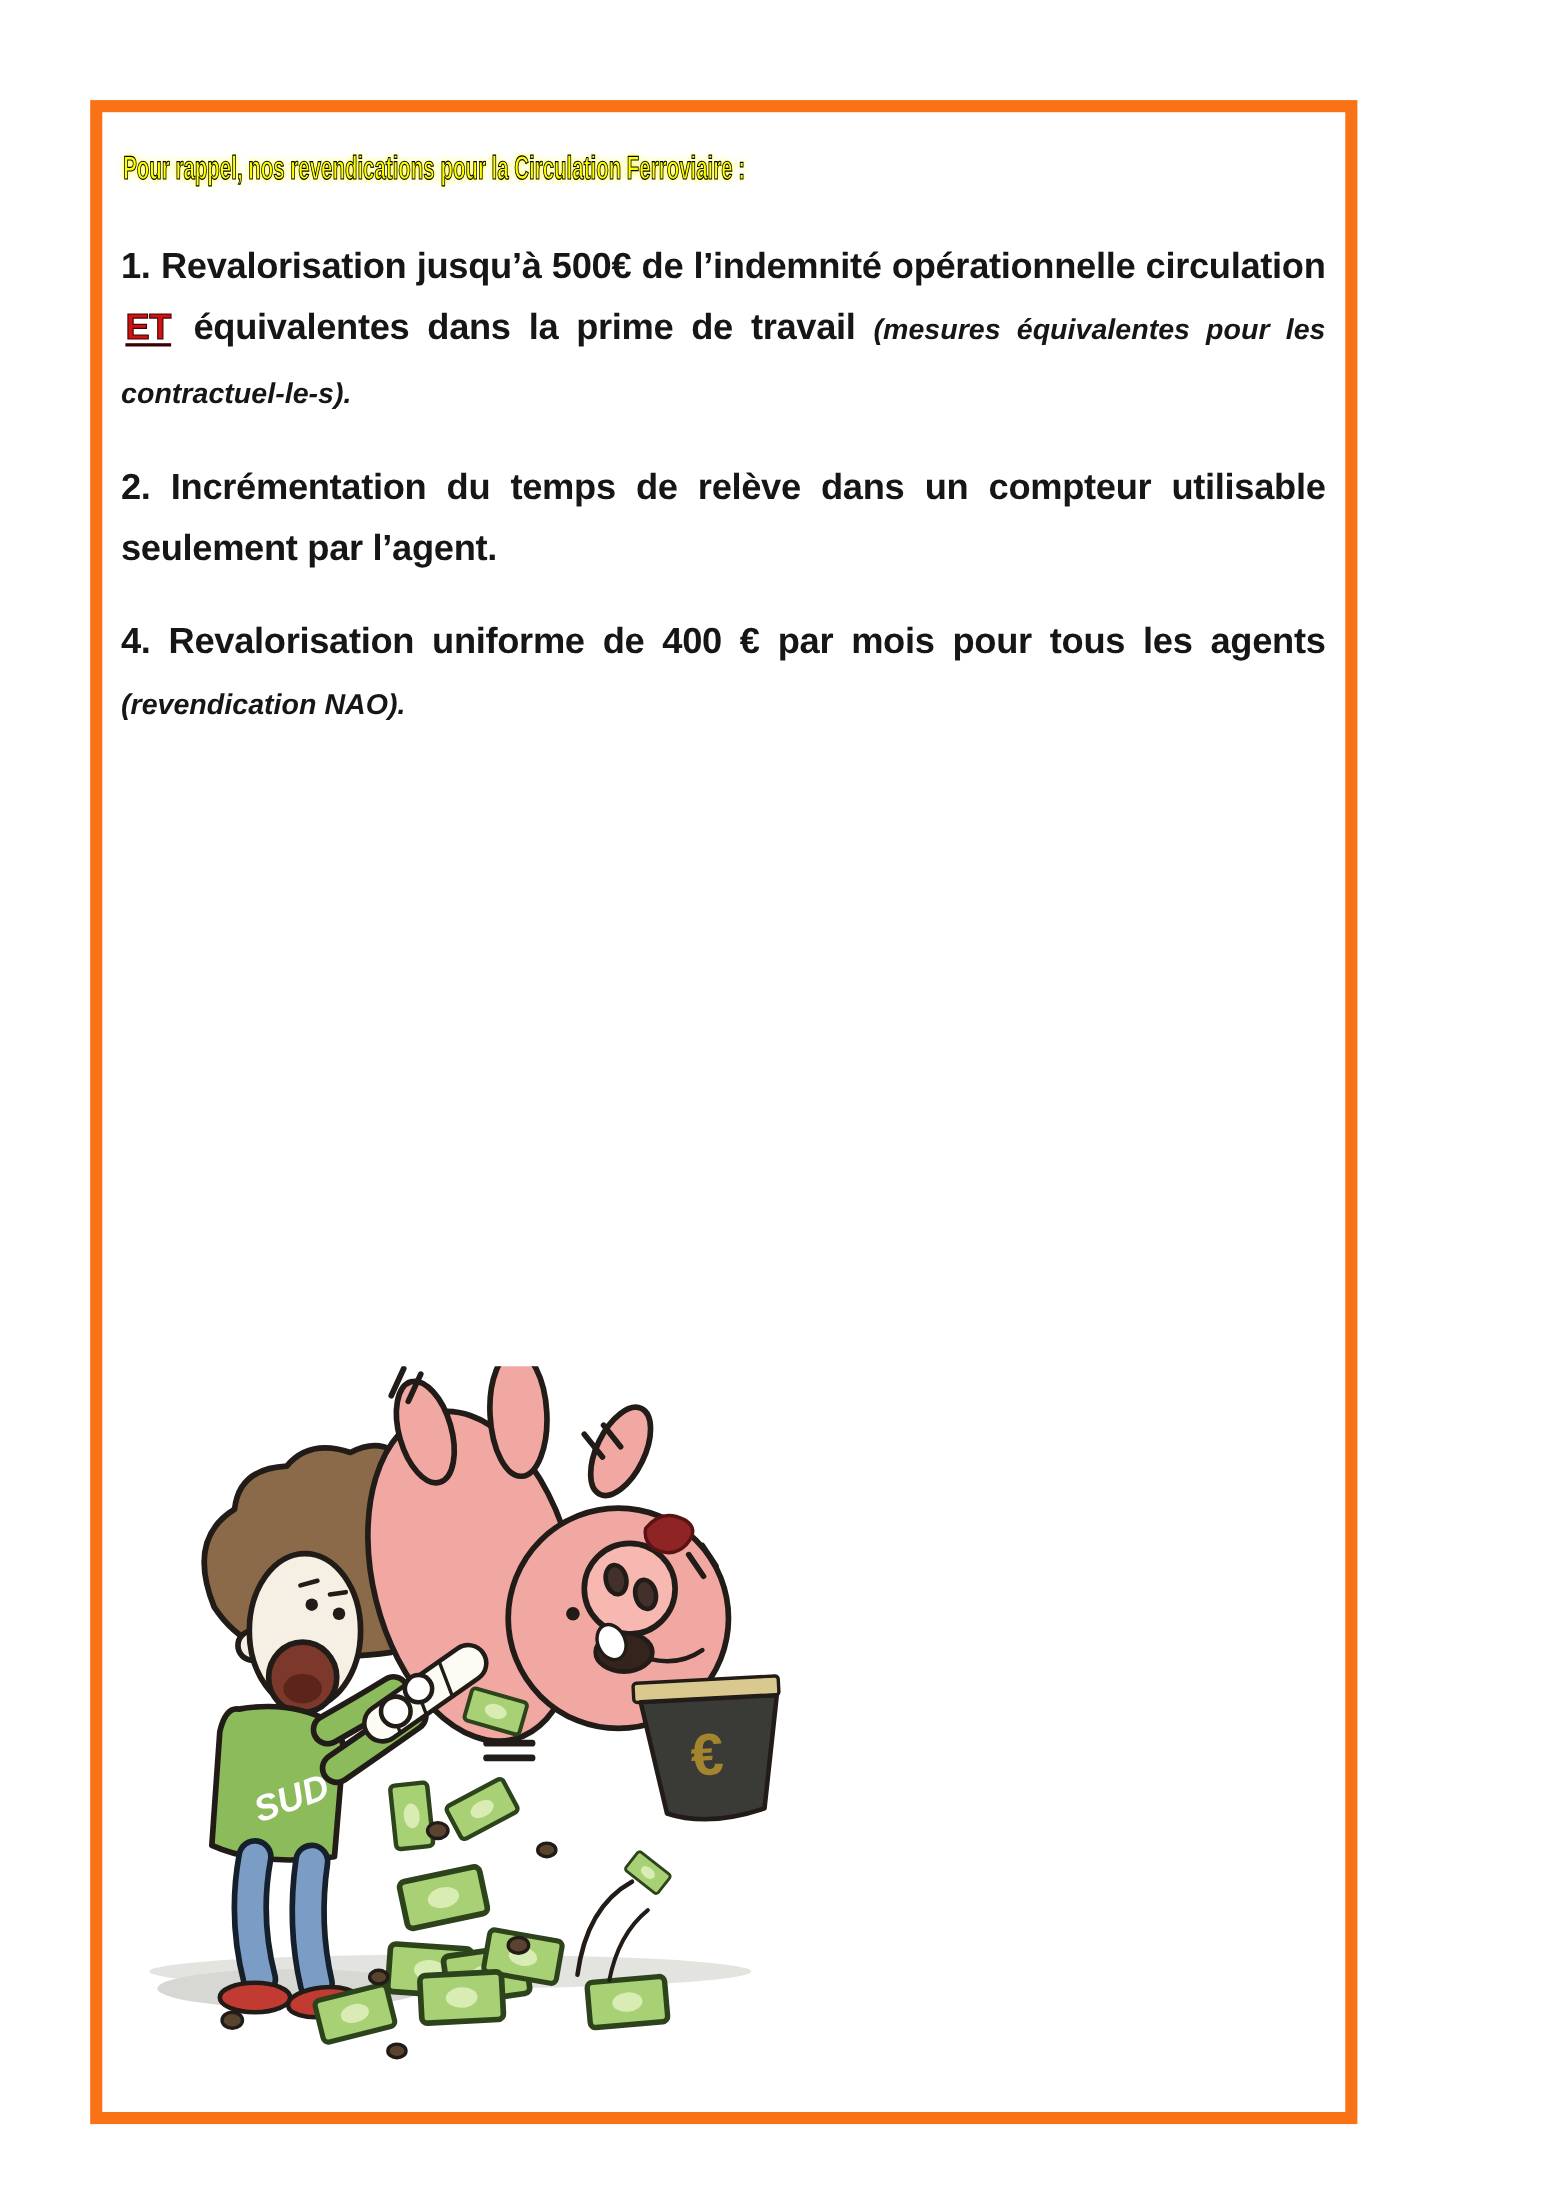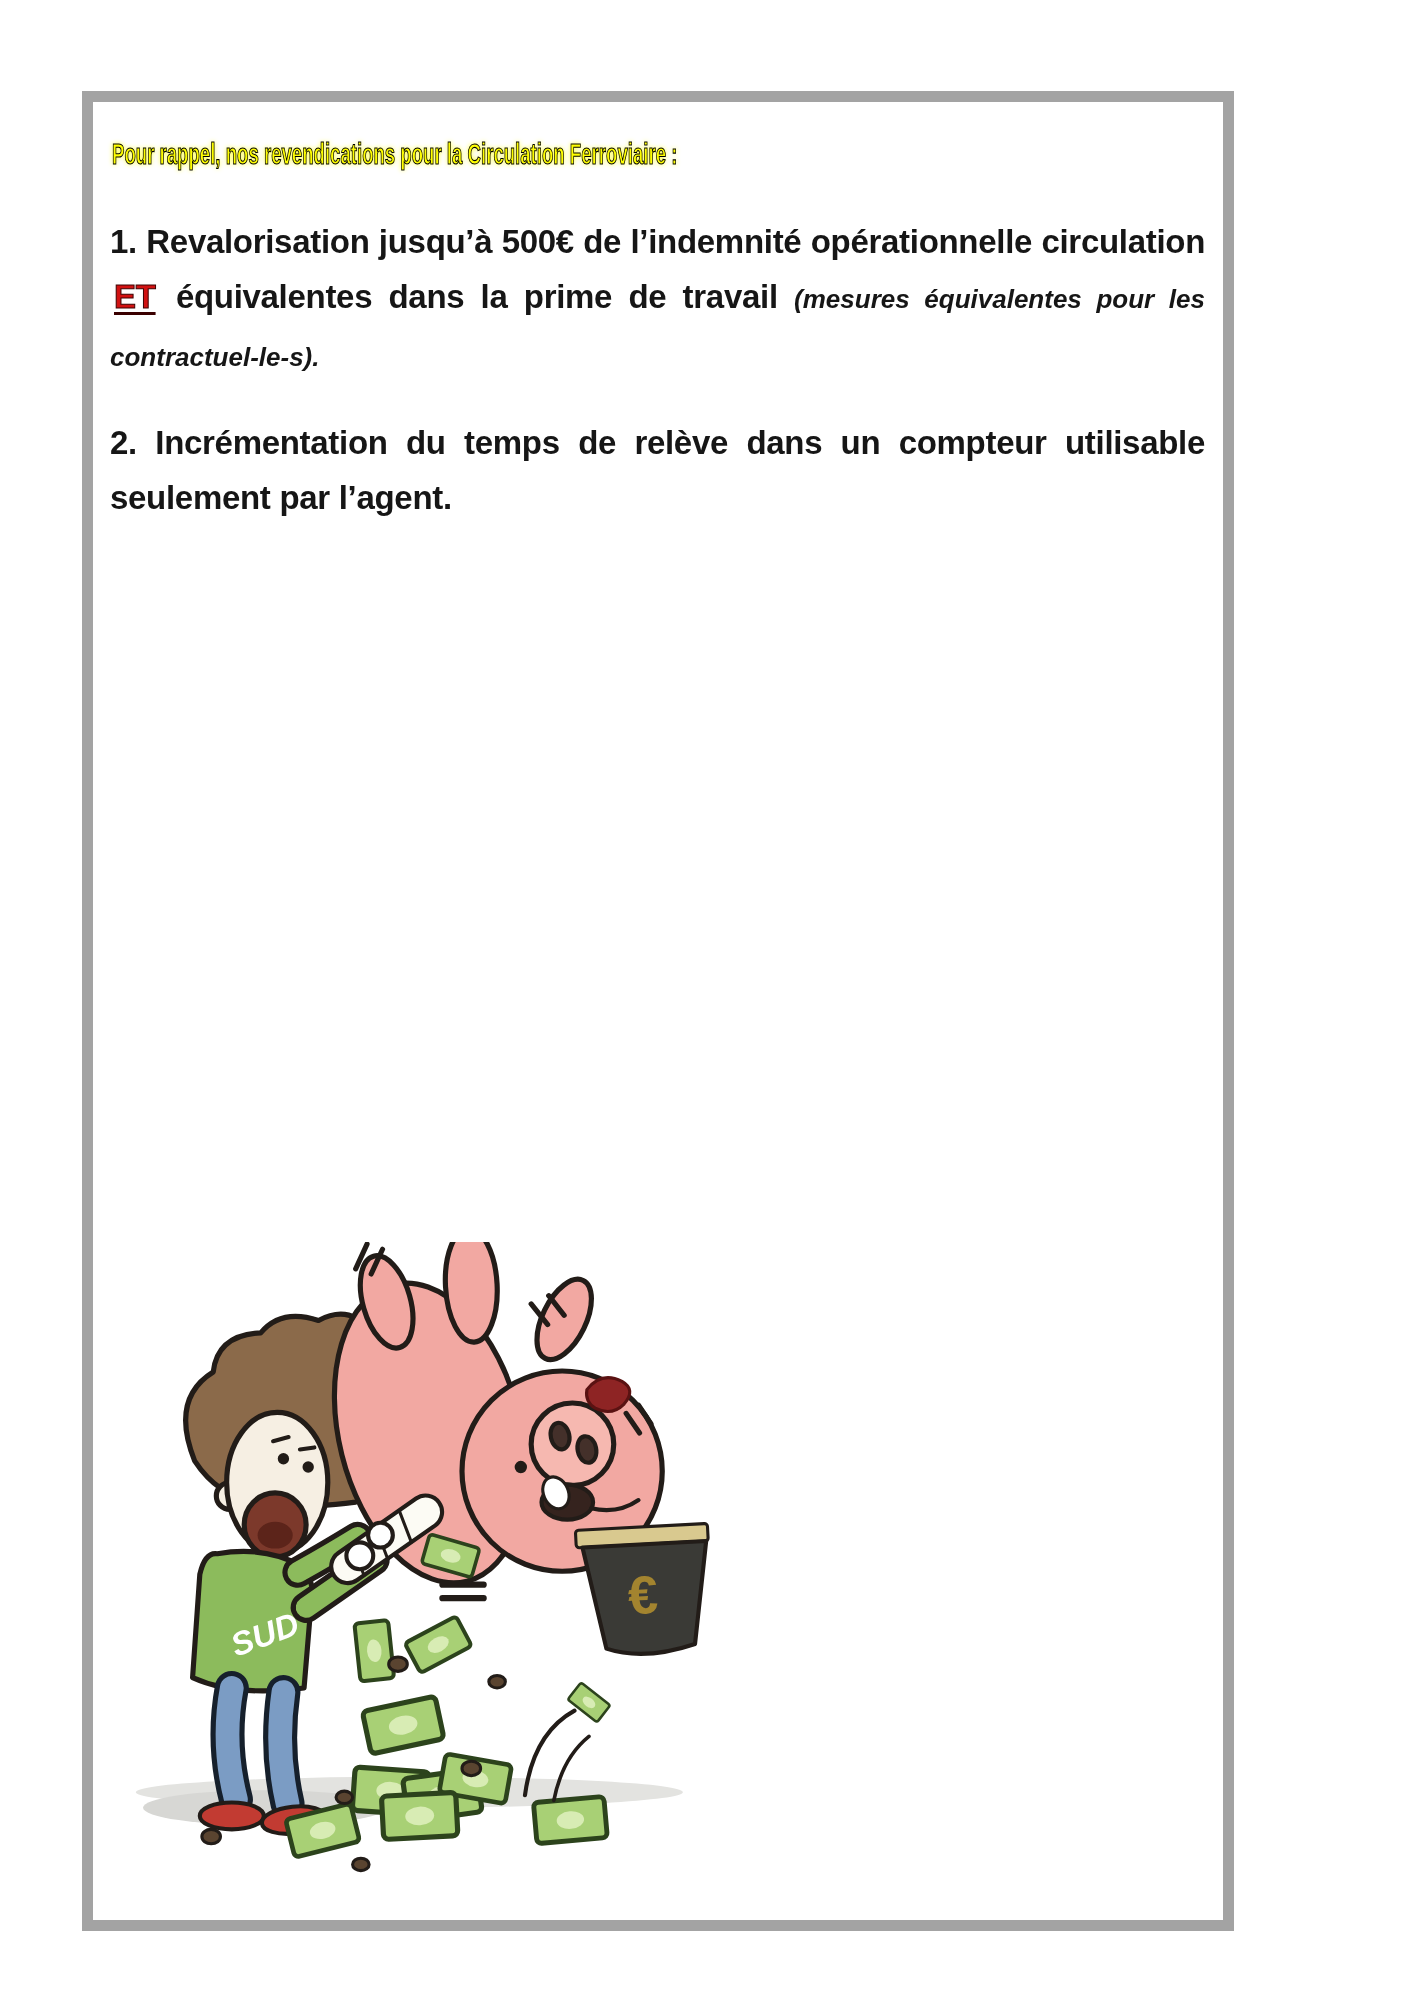--- a/index.html
+++ b/index.html
@@ -2,21 +2,21 @@
 <html><head>
 <meta charset="utf-8">
 <style>
   html,body{margin:0;padding:0;}
   body{
     width:1414px;height:2000px;position:relative;background:#ffffff;
     font-family:"Liberation Sans", sans-serif;overflow:hidden;
   }
   .frame{
     position:absolute;left:82px;top:91px;width:1152px;height:1840px;
-    border:11px solid #a3a3a3;box-sizing:border-box;background:#ffffff;
+    border:11px solid #f97316;box-sizing:border-box;background:#ffffff;
   }
   .content{padding:30px 18px 0 17px;}
   .heading{
     font-size:30px;font-weight:bold;color:#ffff00;white-space:nowrap;
     -webkit-text-stroke:1.1px #000;
     text-shadow:0 0 7px rgba(255,255,0,.95);
     transform:scaleX(.62);transform-origin:left center;
     margin:0 0 38px 2px;line-height:44px;
   }
   .demand{
@@ -50,20 +50,23 @@
     <p class="demand"><span>1.</span>
       <span>Revalorisation jusqu’à 500€ de l’indemnité opérationnelle circulation</span>
       <span class="et">ET</span>
       <span>équivalentes dans la prime de travail</span>
       <span class="note">(mesures équivalentes pour les contractuel-le-s).</span></p>
 
     <p class="demand"><span>2.</span>
       <span>Incrémentation du temps de relève dans un compteur utilisable seulement par l’agent.</span></p>
 
 
+    <p class="demand"><span>4.</span>
+      <span>Revalorisation uniforme de 400 € par mois pour tous les agents</span>
+      <span class="note">(revendication NAO).</span></p>
 
   </div>
 
   <svg class="illu" viewBox="0 0 620 620" width="640" height="640" stroke-linecap="round" stroke-linejoin="round">
     <defs>
       <g id="bill">
         <rect x="-36" y="-21" width="72" height="42" rx="5" fill="#a8d075" stroke="#2c431c" stroke-width="5"></rect>
         <ellipse cx="0" cy="0" rx="14" ry="9" fill="#d8ecb4"></ellipse>
       </g>
     </defs>

